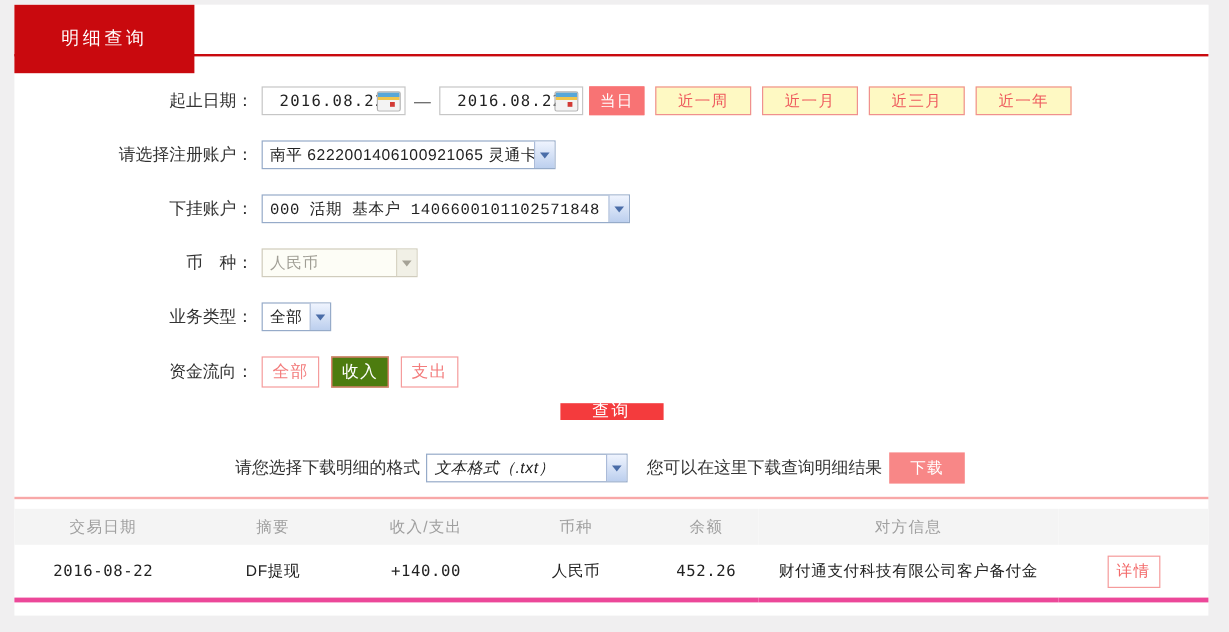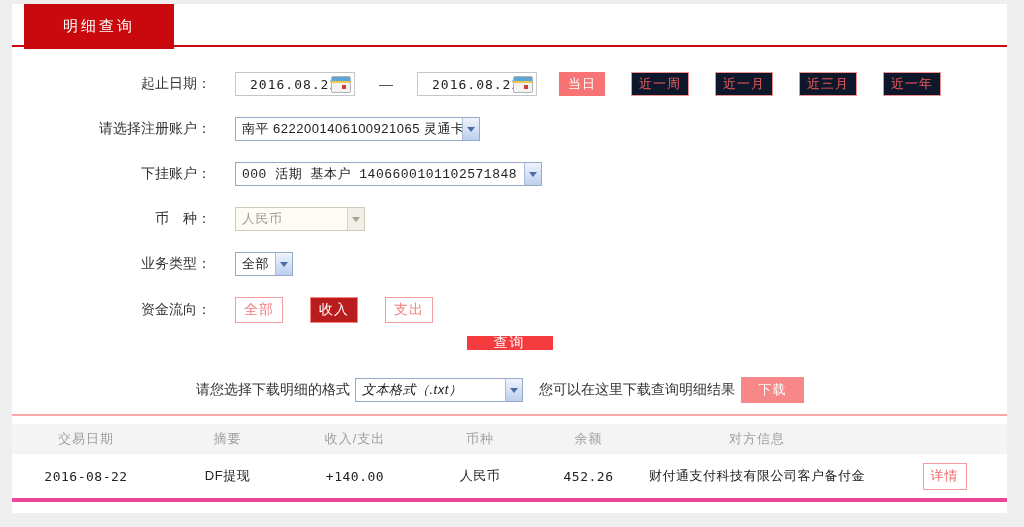--- a/index.html
+++ b/index.html
@@ -3,58 +3,58 @@
 <meta charset="utf-8">
 <style>
   * { margin:0; padding:0; box-sizing:border-box; }
   html,body { width:1024px; height:527px; overflow:hidden;
     font-family:"Liberation Sans", sans-serif; background:#f0eff0; }
 
   .panel { position:absolute; left:12px; top:4px; width:995px; height:509px; background:#ffffff; }
 
   
   .tabbar { position:relative; height:43px; border-bottom:2px solid #c9090e; background:#ffffff; }
-  .tab-active { position:absolute; left:12px; top:0; width:150px; height:45px; background:#c9090e;
+  .tab-active { position:absolute; left:0; top:0; width:150px; height:57px; background:#c9090e;
     color:#fff; font-size:15px; letter-spacing:3px; display:flex; align-items:center; justify-content:center; cursor:pointer; }
 
   
   .form { padding-top:25px; }
-  .row { display:flex; align-items:center; height:24px; margin-bottom:21px;gap:17px; }
+  .row { display:flex; align-items:center; height:24px; margin-bottom:21px; }
   .row-label { width:206px; text-align:right; padding-right:7px; font-size:14px; color:#333; white-space:pre; }
 
   .date-box { position:relative; width:120px; height:24px; border:1px solid #c6c6c6; background:#fff;
     display:flex; align-items:center; }
   .date-text { padding-left:14px; font-family:"DejaVu Sans Mono", monospace; font-size:13px; color:#222; letter-spacing:1px; }
   .cal-icon { position:absolute; right:3px; top:3px; width:20px; height:17px; cursor:pointer;
     border:1px solid #b3b3b3; border-radius:2px;
     background:linear-gradient(#58a7d8 0 4px, #f0c54b 4px 6px, #f3f3f3 6px 100%); }
   .cal-icon::after { content:''; position:absolute; right:4px; bottom:3px; width:4px; height:4px; background:#d23a35; }
   .date-dash { margin:0 7px; color:#555; font-size:14px; }
 
-  .qbtn { height:24px; margin-left:9px; padding:0 7px; font-size:13px; letter-spacing:1px;
-    border:1px solid #f0908f; color:#ee5a5e; background:#0f172a; display:flex; align-items:center; cursor:pointer; }
+  .qbtn { height:24px; margin-left:9px; padding:0 18px; font-size:13px; letter-spacing:1px;
+    border:1px solid #f0908f; color:#ee5a5e; background:#fef9c3; display:flex; align-items:center; cursor:pointer; }
   .qbtn.first { margin-left:5px; padding:0 8px;text-align:right; }
   .qbtn.active { background:#f87374; border-color:#f87374; color:#fff; }
 
   
   .xpsel { height:24px; border:1px solid #96abc9; background:#fff; display:flex; align-items:center;
     font-size:13px; color:#222; padding-left:6px; cursor:pointer; letter-spacing:0.5px; }
   .xpsel .sel-text { flex:1; white-space:nowrap; overflow:hidden; }
   .sel-arrow { width:17px; height:22px; margin-left:auto; flex:none; border-left:1px solid #aabbd9;
     background:linear-gradient(#eff4fe, #bccfee); display:flex; align-items:center; justify-content:center; }
   .sel-arrow::after { content:''; width:0; height:0; border:4px solid transparent; border-top:5px solid #4a6da8; margin-top:5px; }
   .w-reg { width:245px; } .w-sub { width:307px;font-family:Liberation Mono, monospace; } .w-cur { width:130px; } .w-biz { width:58px; } .w-fmt { width:168px;font-style:italic; }
   .xpsel.disabled { border-color:#d0ccbd; background:#fdfdf6; color:#a09e95; cursor:default; }
   .xpsel.disabled .sel-arrow { border-left:1px solid #d8d4c4; background:#f1f0e6; }
   .xpsel.disabled .sel-arrow::after { border-top-color:#a5a296; }
 
   .flow-row { height:26px; margin-bottom:13px; }
   .fbtn { height:26px; width:48px; margin-right:10px; font-size:14px; letter-spacing:1px;
     border:1px solid #f59c9c; color:#f37c7c; background:#fff; display:flex; align-items:center; justify-content:center; cursor:pointer; }
-  .fbtn.active { background:#b91c1c; border-color:#f88080; color:#fff;font-family:Liberation Mono, monospace; }
+  .fbtn.active { background:#4d7c0f; border-color:#f88080; color:#fff;font-family:Liberation Mono, monospace; }
 
   .query-row { display:flex; justify-content:center; margin-top:5px; }
   .query-btn { width:86px; height:14px; background:#f43b3d; color:#fff; font-size:14px; letter-spacing:2px;
     border:none; display:flex; align-items:center; justify-content:center; cursor:pointer; }
 
   .download-row { display:flex; align-items:center; height:26px; margin-top:27px; }
   .dl-label { margin-left:184px; font-size:14px; color:#333; }
   .dl-sel { margin-left:5px; }
   .dl-hint { margin-left:16px; font-size:14px; color:#333; }
   .dl-btn { margin-left:6px; width:63px; height:26px; background:#f88787; color:#fff; font-size:13px;

